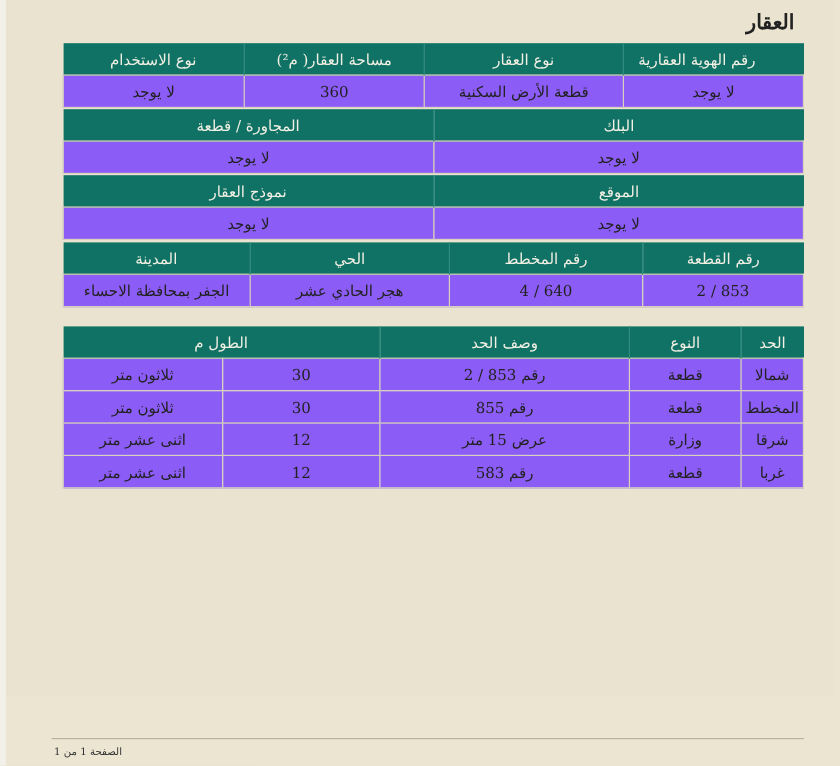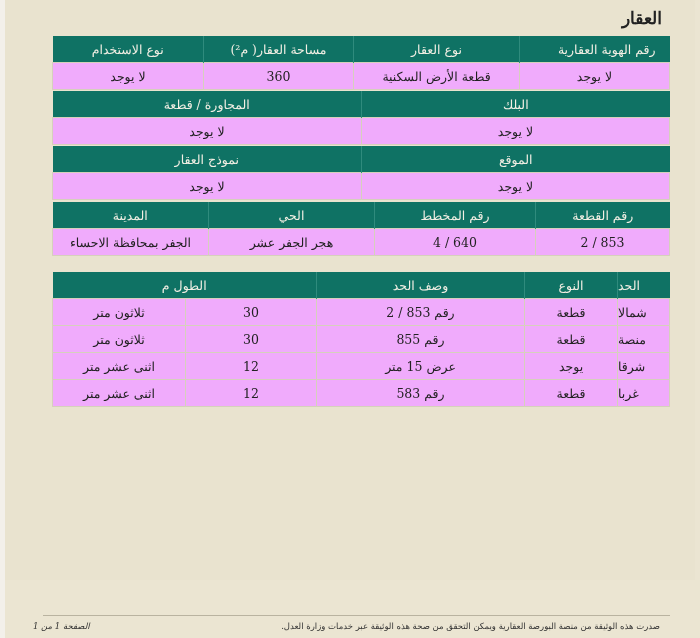--- a/index.html
+++ b/index.html
@@ -23,57 +23,57 @@
     position: absolute; border-collapse: collapse; direction: rtl;
     table-layout: fixed;
   }
   table.grid th {
     background: #0f7264; color: #f2efe4; font-weight: normal;
     font-size: 12.5px; height: 26px; padding: 0;
     border-left: 1px solid #2f8b7d;
   }
   table.grid th:last-child { border-left: none; }
   table.grid td {
-    background: #f0abfc; font-size: 12.5px; height: 26px; padding: 0;
+    background: #8b5cf6; font-size: 12.5px; height: 26px; padding: 0;
     text-align: center; border: 1px solid #d6d0bc; color: #222;
   }
   .t1 { left: 47px; top: 36px; width: 617px; }
   .t2 { left: 47px; top: 91px; width: 617px; }
   .t3 { left: 47px; top: 146px; width: 617px; }
   .t4 { left: 47px; top: 202px; width: 617px; }
   .t5 { left: 47px; top: 272px; width: 617px; }
-  .t5 td.col-dir, .t5 th.col-dir { text-align: left; }
+  .t5 td.col-dir, .t5 th.col-dir { text-align: center; }
   .footer-line {
     position: absolute; left: 38px; top: 615px; width: 627px; height: 1px; background: #b9b3a0;
   }
   .footer-note {
     position: absolute; right: 35px; top: 621px; font-size: 8.5px; direction: rtl; color: #333;
   }
   .footer-page {
-    position: absolute; left: 28px; top: 621px; font-size: 8.5px; direction: rtl; color: #333; font-style: italic;
+    position: absolute; left: 40px; top: 621px; font-size: 8.5px; direction: rtl; color: #333;
   }
 </style>
 </head>
 <body>
 
 <div class="page-edge"></div>
 <div class="page">
 
   <div class="section-title">العقار</div>
 
   <table class="grid t1">
     <colgroup>
         <col style="width:150px">
         <col style="width:166px">
         <col style="width:150px">
         <col style="width:151px">
       </colgroup>
     <tbody>
         <tr>
-      <th style="text-align:right;padding-right:14px">رقم الهوية العقارية</th>
+      <th style="padding-right:28px">رقم الهوية العقارية</th>
       <th>نوع العقار</th>
       <th>مساحة العقار( م²)</th>
       <th>نوع الاستخدام</th>
     </tr>
     <tr>
       <td>لا يوجد</td>
       <td>قطعة الأرض السكنية</td>
       <td>360</td>
       <td>لا يوجد</td>
     </tr>
@@ -124,21 +124,21 @@
     <tbody>
         <tr>
       <th>رقم القطعة</th>
       <th>رقم المخطط</th>
       <th>الحي</th>
       <th>المدينة</th>
     </tr>
     <tr>
       <td style="direction:ltr">2 / 853</td>
       <td style="direction:ltr">4 / 640</td>
-      <td>هجر الجفر عشر</td>
+      <td>هجر الحادي عشر</td>
       <td>الجفر بمحافظة الاحساء</td>
     </tr>
   </tbody>
     </table>
 
   <table class="grid t5">
     <colgroup>
       <col style="width:52px">
         <col style="width:93px">
         <col style="width:208px">
@@ -153,39 +153,38 @@
       <th colspan="2">الطول م</th>
     </tr>
     <tr>
       <td class="col-dir">شمالا</td>
       <td>قطعة</td>
       <td>رقم 853 / 2</td>
       <td>30</td>
       <td>ثلاثون متر</td>
     </tr>
     <tr>
-      <td class="col-dir">منصة</td>
+      <td class="col-dir">المخطط</td>
       <td>قطعة</td>
       <td>رقم 855</td>
       <td>30</td>
       <td>ثلاثون متر</td>
     </tr>
     <tr>
       <td class="col-dir">شرقا</td>
-      <td>يوجد</td>
+      <td>وزارة</td>
       <td>عرض 15 متر</td>
       <td>12</td>
       <td>اثنى عشر متر</td>
     </tr>
     <tr>
       <td class="col-dir">غربا</td>
       <td>قطعة</td>
       <td>رقم 583</td>
       <td>12</td>
       <td>اثنى عشر متر</td>
     </tr>
   </tbody>
     </table>
 
   <div class="footer-line"></div>
-  <div class="footer-note">صدرت هذه الوثيقة من منصة البورصة العقارية ويمكن التحقق من صحة هذه الوثيقة عبر خدمات وزارة العدل.</div>
   <div class="footer-page">الصفحة 1 من 1</div>
 </div>
 
 </body></html>

